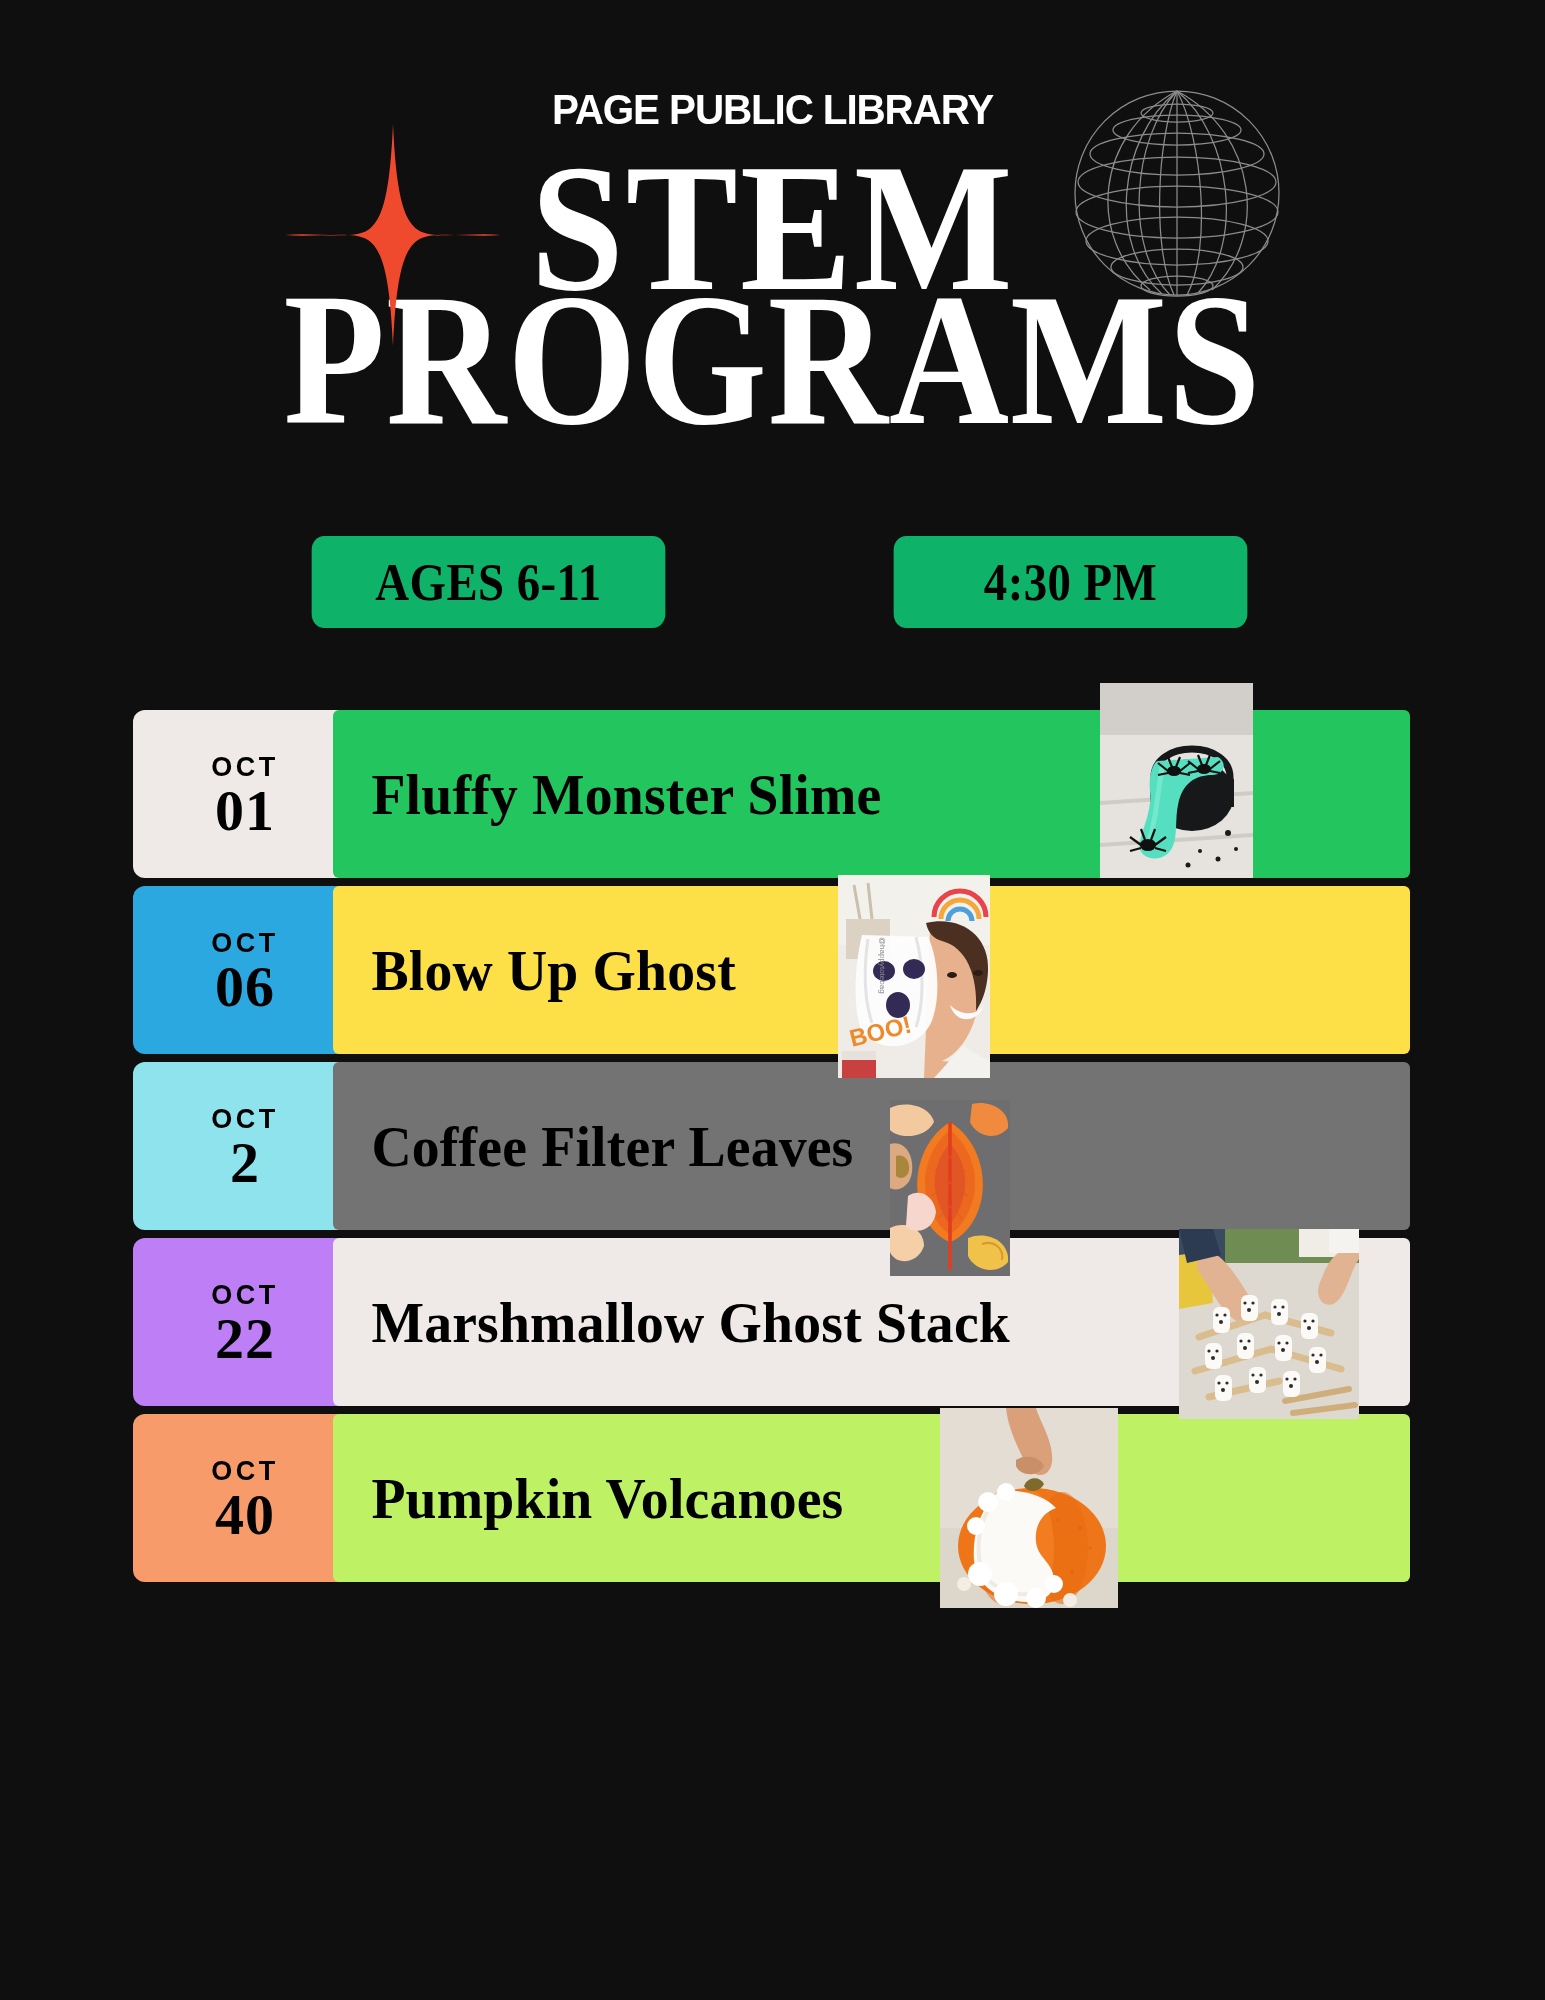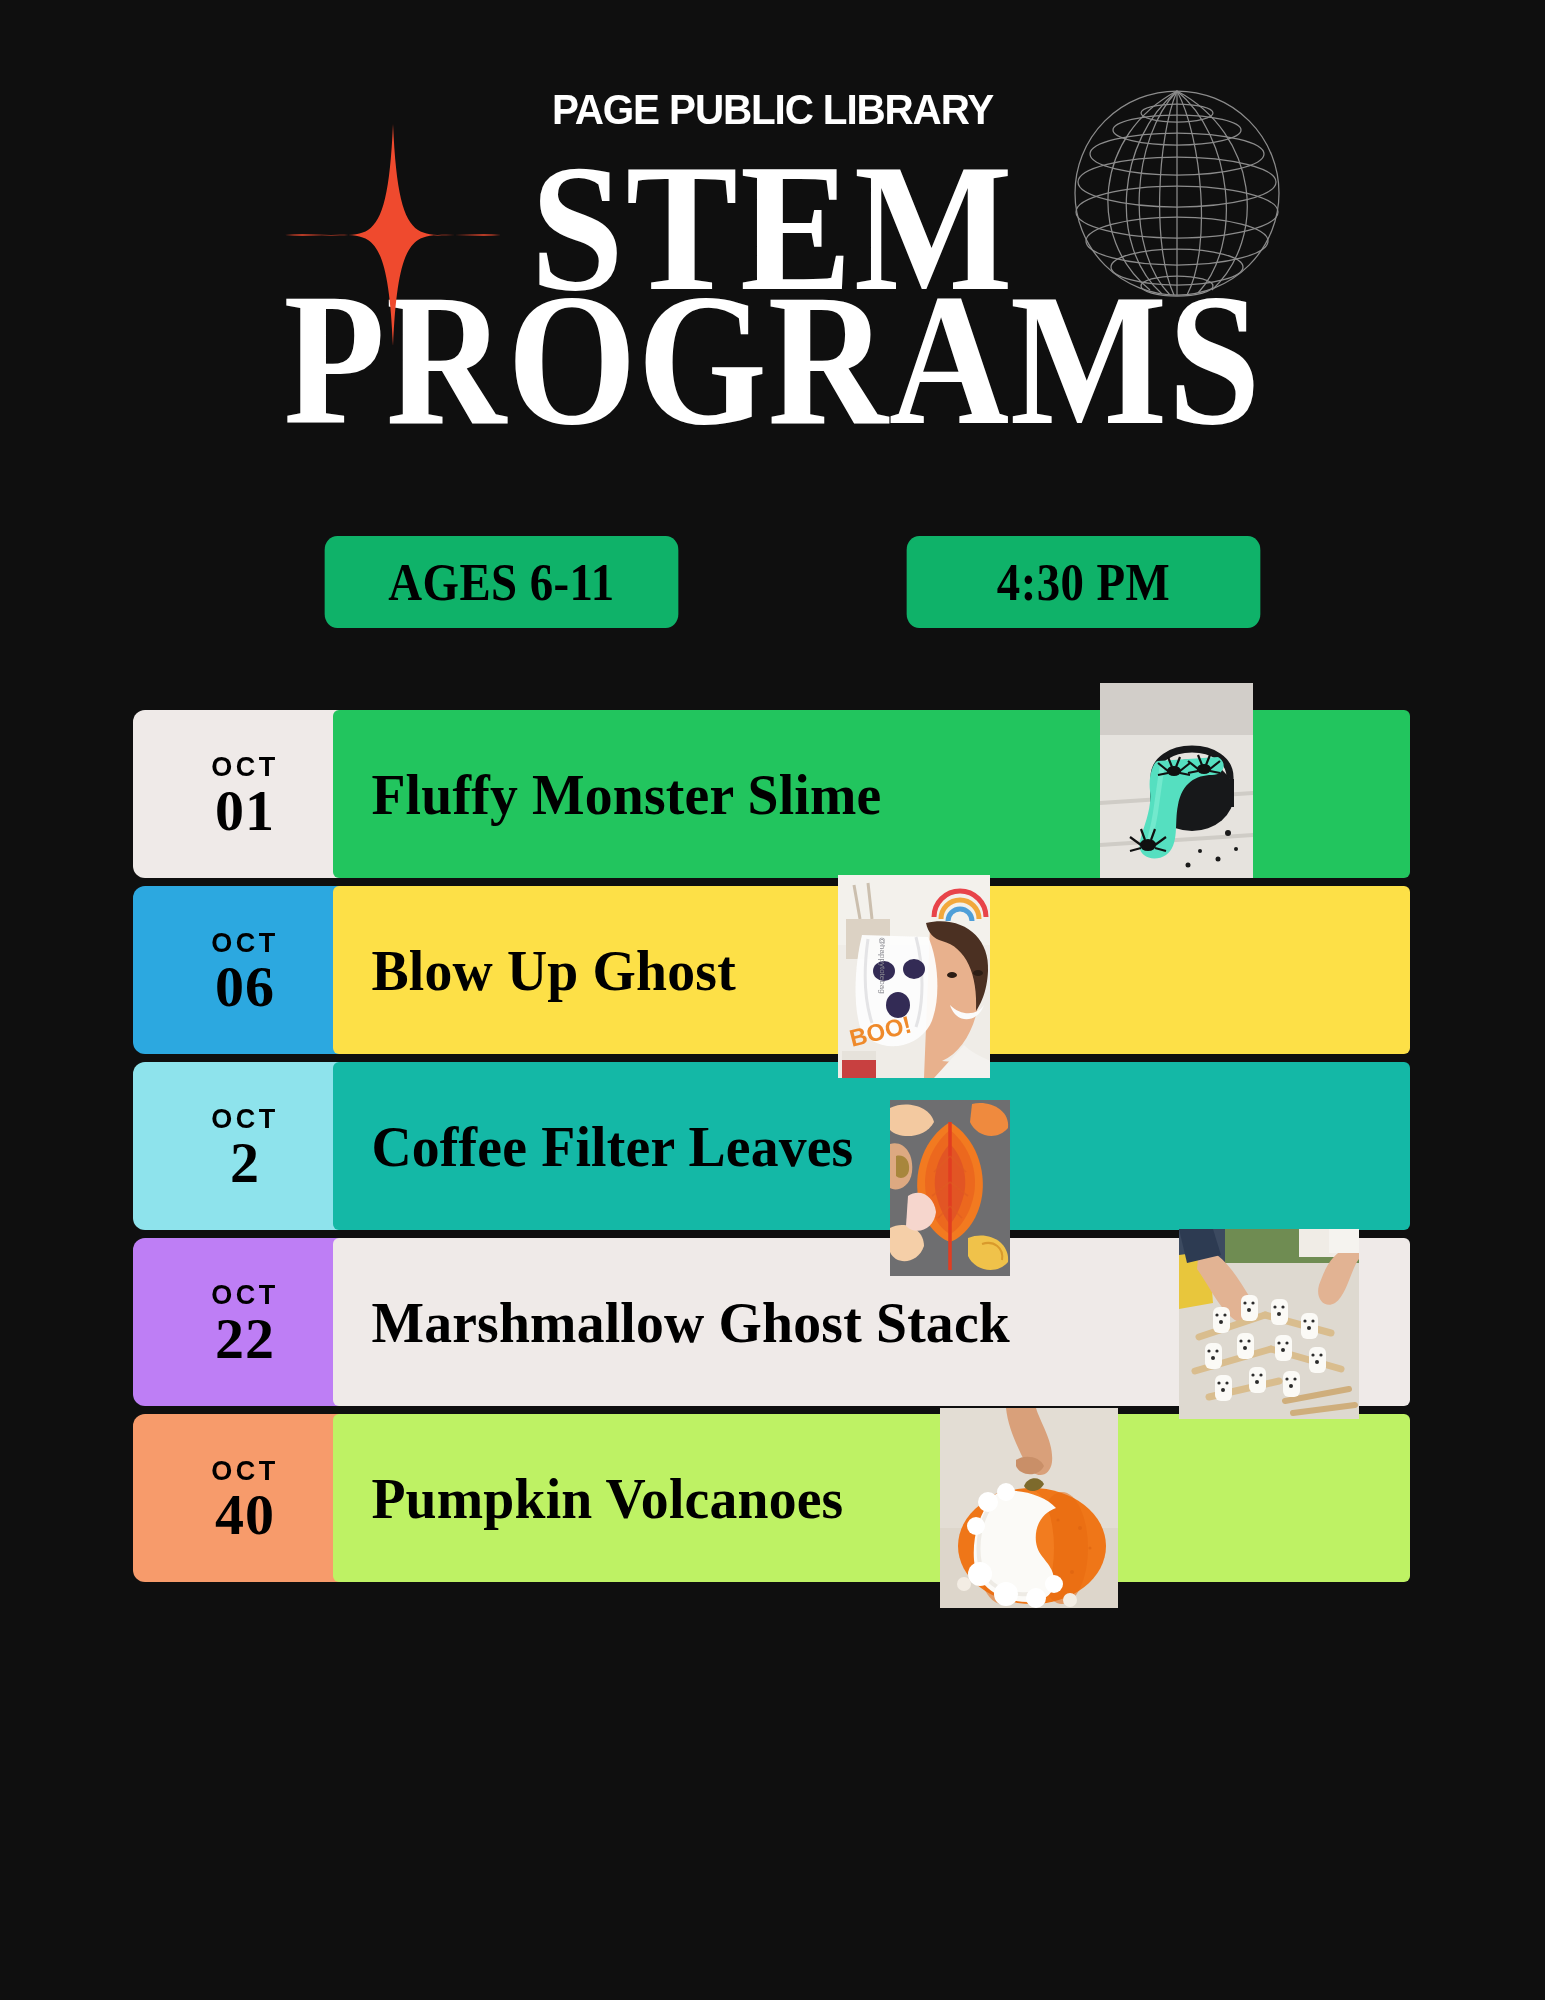--- a/index.html
+++ b/index.html
@@ -47,21 +47,21 @@
     font-size: 168px;
     line-height: 0.92;
     letter-spacing: 1px;
     transform: scaleY(1.12) scaleX(0.99);
   }
 
   .sparkle { position: absolute; left: 283px; top: 122px; width: 220px; height: 226px; }
   .globe   { position: absolute; left: 1062px; top: 78px; width: 230px; height: 230px; }
 
   
-  .badges { position: absolute; left: 16px; top: 536px; width: 1247px; height: 105px; }
+  .badges { position: absolute; left: 3px; top: 536px; width: 1247px; height: 105px; }
   .badge {
     position: absolute;
     height: 92px;
     border-radius: 14px;
     display: flex; align-items: center; justify-content: center;
     color: #000000;
     font-family: "Liberation Serif", serif;
     font-weight: 700;
     font-size: 52px;
     letter-spacing: 0.5px;
@@ -290,21 +290,21 @@
         <text x="42" y="62" font-family="Liberation Sans, sans-serif" font-size="8" fill="#8a8a90" transform="rotate(90 42 62)">@happytotebag</text>
       </svg>
     </div>
   </div>
 
   <div class="row row-2">
     <div class="date-chip" style="background:#8ee3ec">
       <div class="date-mon">OCT</div>
       <div class="date-day">2</div>
     </div>
-    <div class="row-body" style="background:#14b8a6">
+    <div class="row-body" style="background:#737373">
       <div class="row-title">Coffee Filter Leaves</div>
     </div>
 
     <div class="photo" style="left:757px; top:38px; width:120px; height:176px;">
       <svg viewBox="0 0 120 176" width="120" height="176" preserveAspectRatio="none" aria-hidden="true">
         <rect width="120" height="176" fill="#6e6e70"></rect>
 
         <path d="M0 8 C16 0 40 6 44 22 C36 38 10 40 0 30 Z" fill="#f3c9a0"></path>
         <path d="M82 4 C100 0 120 10 118 28 C106 42 86 36 80 22 Z" fill="#ef8a3e"></path>
         <path d="M0 128 C14 120 34 128 34 146 C28 164 6 166 0 152 Z" fill="#f5cfa8"></path>

